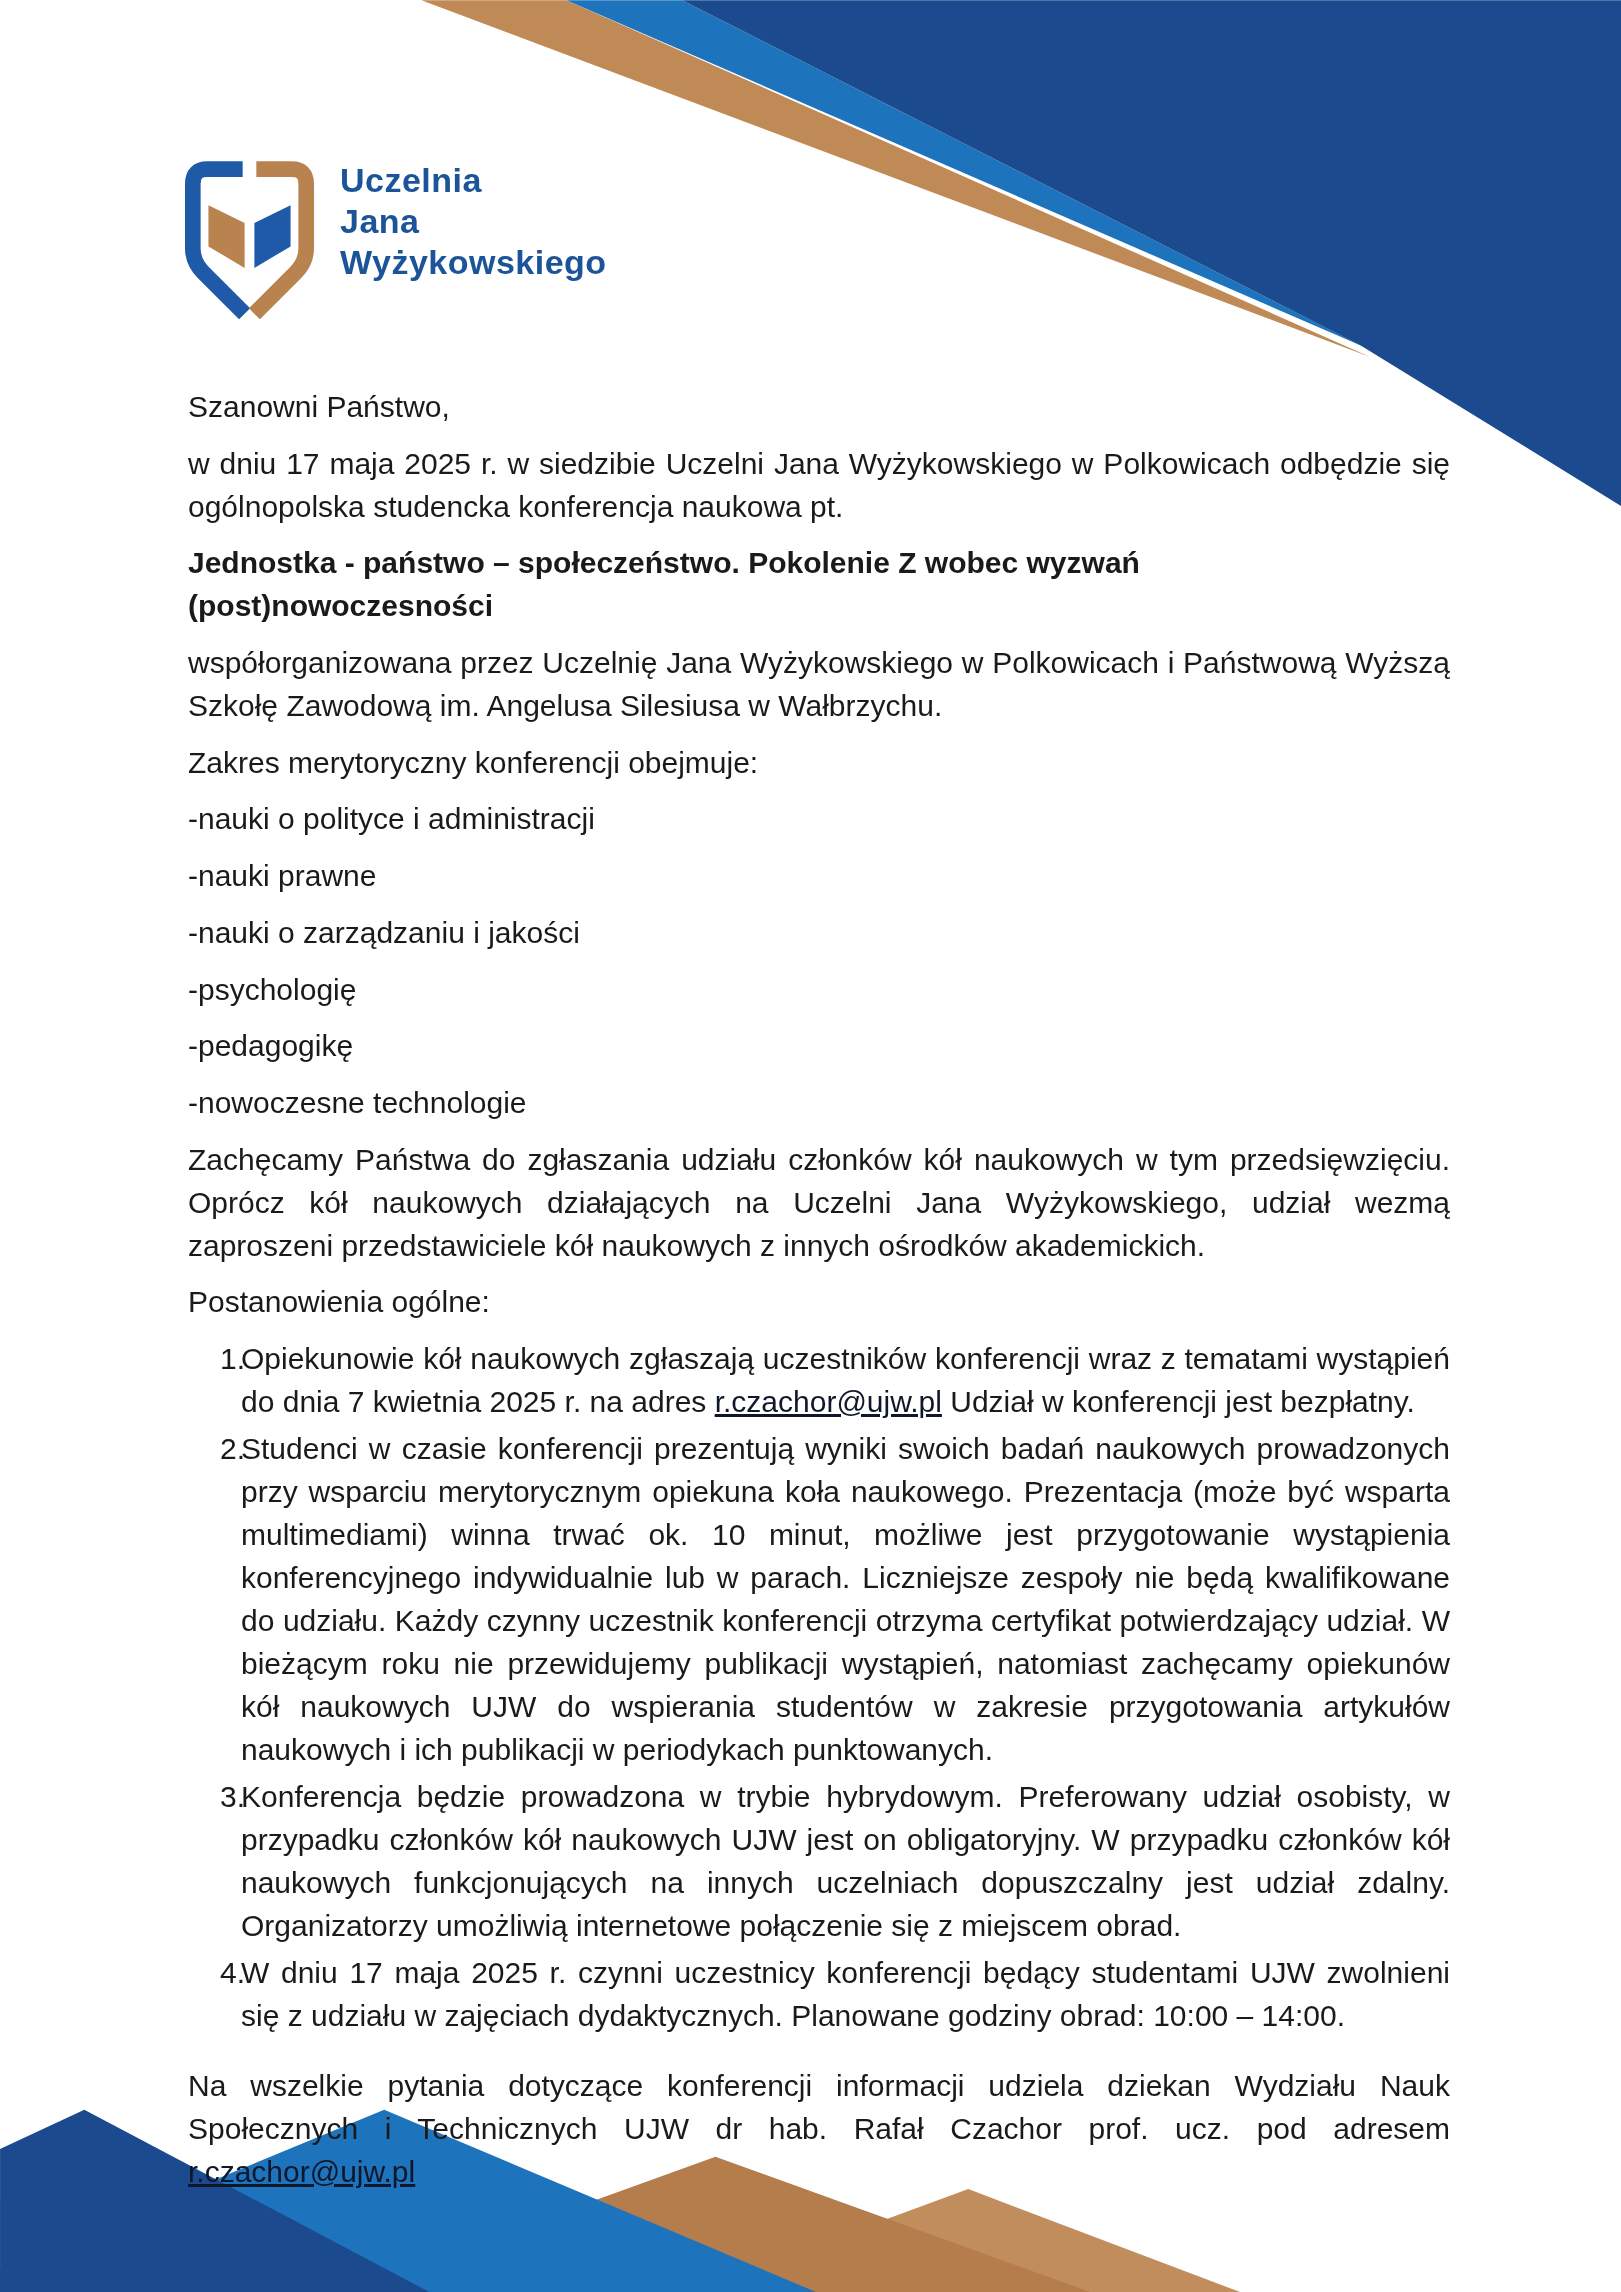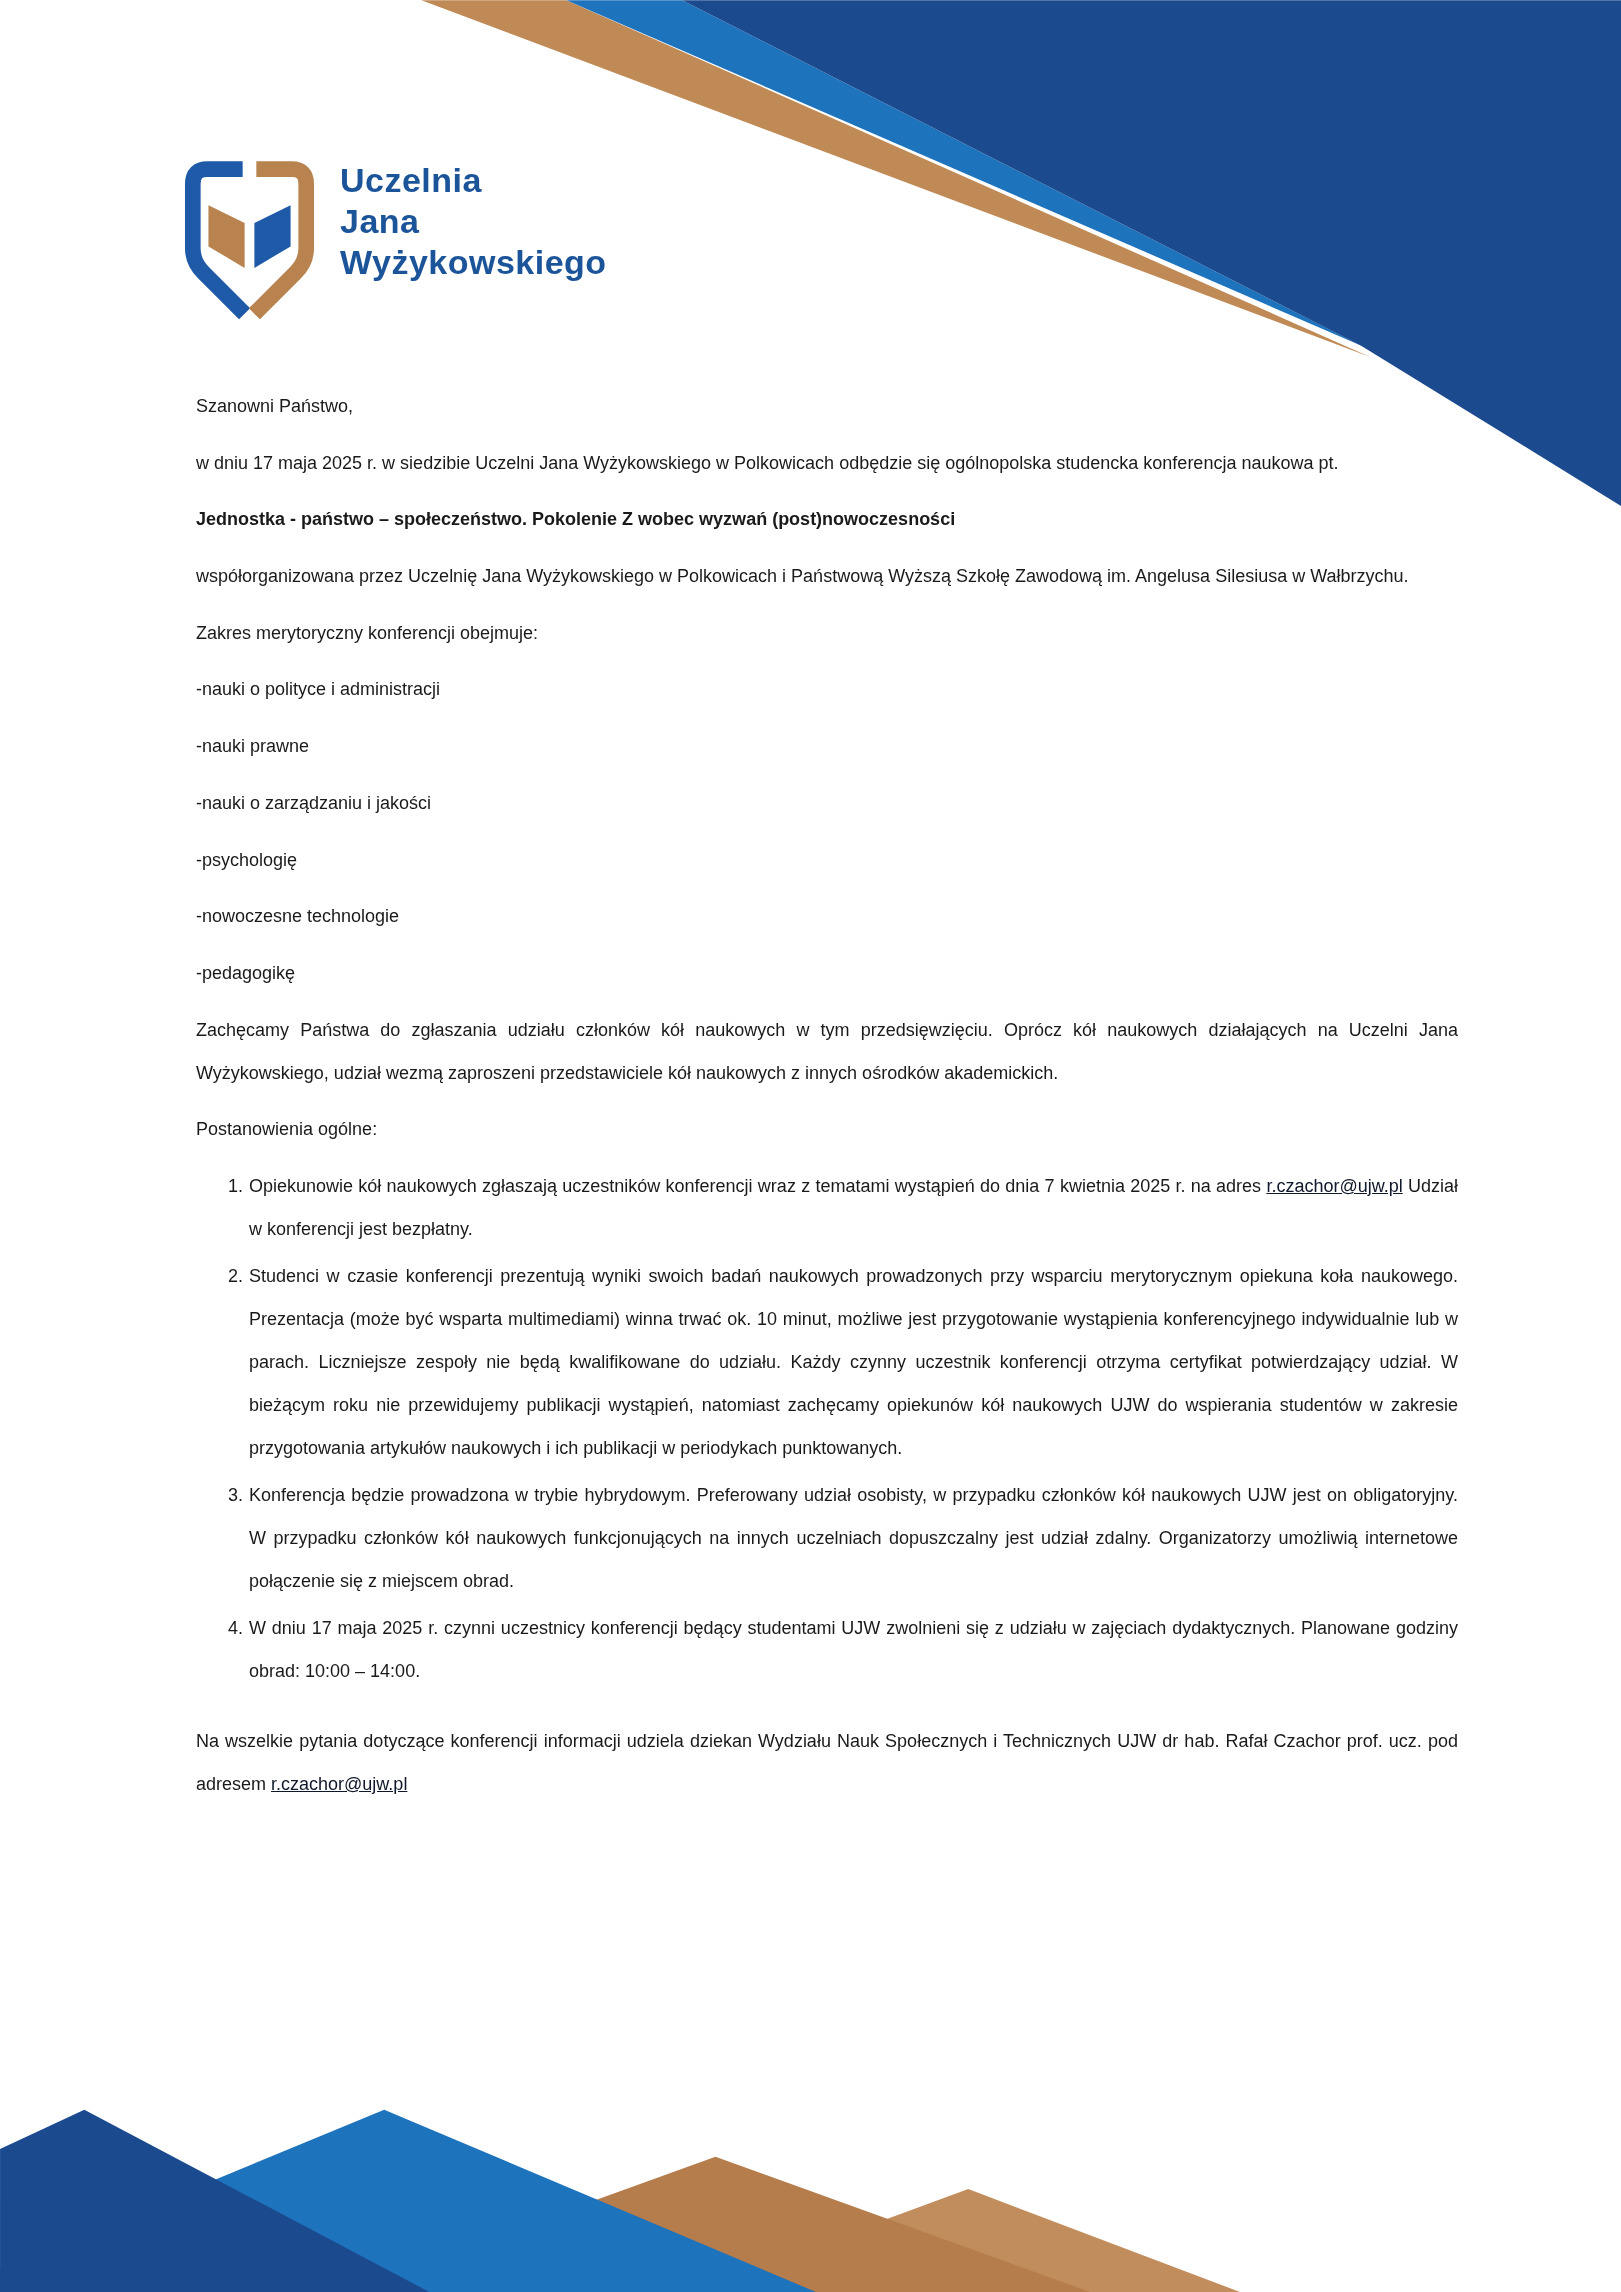--- a/index.html
+++ b/index.html
@@ -14,22 +14,22 @@
   .deco { position:absolute; left:0; display:block; pointer-events:none; }
   .deco-top { top:0; }
   .deco-bottom { top:2097px; }
   
   .logo-shield { position:absolute; left:184px; top:160px; width:131px; height:163px; }
   .logo-text { position:absolute; left:340px; top:160px; width:412px;
                font-weight:bold; font-size:34px; line-height:41px;
                letter-spacing:0.5px; color:#1c5499; }
   
   .doc {
-    position:absolute; left:196px; top:385px; width:1262px;
-    font-size:18px; line-height:43px; color:#1a1a1a;
+    position:absolute; left:188px; top:385px; width:1262px;
+    font-size:30px; line-height:43px; color:#1a1a1a;
   }
   .doc p { margin:0 0 13.7px 0; }
   .j { text-align:justify; }
   .doc-title { font-weight:bold; text-align:left; margin:5.9px 0 13.7px 0 !important; }
   .scope-item { margin:0 0 16.7px 0; }
   .heading-line { margin:0 0 15.7px 0; }
   .prov { position:relative; padding-left:53px; margin:0 0 3.9px 0; text-align:justify; }
   .prov .num { position:absolute; left:32px; top:0; }
   .footer-par { margin-top:27.4px !important; }
   a.email { color:#0f172a; text-decoration:underline; }
@@ -73,22 +73,22 @@
     <p class="j">w dniu 17 maja 2025 r. w siedzibie Uczelni Jana Wyżykowskiego w Polkowicach odbędzie się ogólnopolska studencka konferencja naukowa pt.</p>
     <p class="doc-title">Jednostka - państwo – społeczeństwo. Pokolenie Z wobec wyzwań (post)nowoczesności</p>
     <p class="j">współorganizowana przez Uczelnię Jana Wyżykowskiego w Polkowicach i Państwową Wyższą Szkołę Zawodową im. Angelusa Silesiusa w Wałbrzychu.</p>
     <p class="heading-line">Zakres merytoryczny konferencji obejmuje:</p>
 
     <div>
         <p class="scope-item">-nauki o polityce i administracji</p>
         <p class="scope-item">-nauki prawne</p>
         <p class="scope-item">-nauki o zarządzaniu i jakości</p>
         <p class="scope-item">-psychologię</p>
+        <p class="scope-item">-pedagogikę</p>
         <p class="scope-item">-nowoczesne technologie</p>
-        <p class="scope-item">-pedagogikę</p>
       </div>
 
     <p class="j">Zachęcamy Państwa do zgłaszania udziału członków kół naukowych w tym przedsięwzięciu. Oprócz kół naukowych działających na Uczelni Jana Wyżykowskiego, udział wezmą zaproszeni przedstawiciele kół naukowych z innych ośrodków akademickich.</p>
     <p class="heading-line">Postanowienia ogólne:</p>
 
     <div>
         <div class="prov"><span class="num">1.</span><span>Opiekunowie kół naukowych zgłaszają uczestników konferencji wraz z tematami wystąpień do dnia 7 kwietnia 2025 r. na adres </span><a class="email" href="#">r.czachor@ujw.pl</a><span> Udział w konferencji jest bezpłatny.</span></div>
         <div class="prov"><span class="num">2.</span><span>Studenci w czasie konferencji prezentują wyniki swoich badań naukowych prowadzonych przy wsparciu merytorycznym opiekuna koła naukowego. Prezentacja (może być wsparta multimediami) winna trwać ok. 10 minut, możliwe jest przygotowanie wystąpienia konferencyjnego indywidualnie lub w parach. Liczniejsze zespoły nie będą kwalifikowane do udziału. Każdy czynny uczestnik konferencji otrzyma certyfikat potwierdzający udział. W bieżącym roku nie przewidujemy publikacji wystąpień, natomiast zachęcamy opiekunów kół naukowych UJW do wspierania studentów w zakresie przygotowania artykułów naukowych i ich publikacji w periodykach punktowanych.</span></div>
         <div class="prov"><span class="num">3.</span><span>Konferencja będzie prowadzona w trybie hybrydowym. Preferowany udział osobisty, w przypadku członków kół naukowych UJW jest on obligatoryjny. W przypadku członków kół naukowych funkcjonujących na innych uczelniach dopuszczalny jest udział zdalny. Organizatorzy umożliwią internetowe połączenie się z miejscem obrad.</span></div>
         <div class="prov"><span class="num">4.</span><span>W dniu 17 maja 2025 r. czynni uczestnicy konferencji będący studentami UJW zwolnieni się z udziału w zajęciach dydaktycznych. Planowane godziny obrad: 10:00 – 14:00.</span></div>

